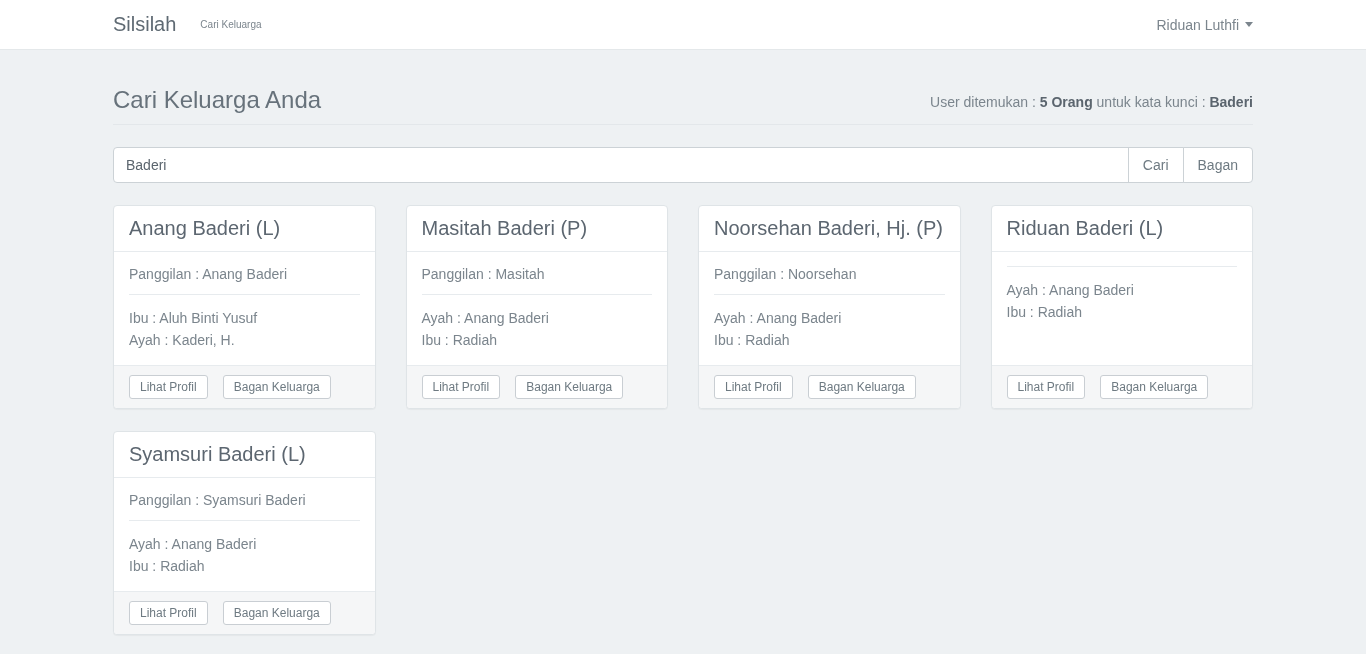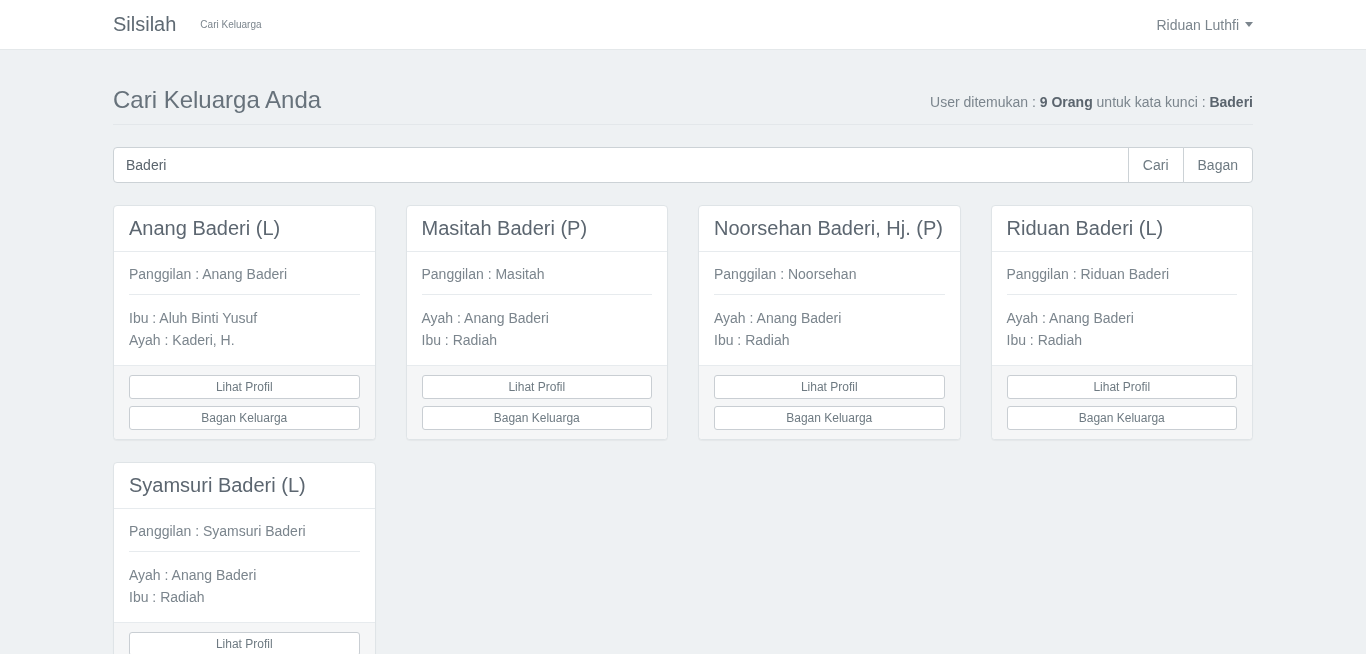--- a/index.html
+++ b/index.html
@@ -149,22 +149,21 @@
     border-top: 1px solid #e7ebee;
     margin: 0 0 12px 0;
   }
   .parent-line { line-height: 22px; }
   .panel-footer {
     padding: 9px 15px;
     background: #f5f6f7;
     border-top: 1px solid #e7ebee;
     border-radius: 0 0 4px 4px;
     display: flex;
-    gap: 7px;
-    flex-direction: column;
+    gap: 15px;
   }
   .btn-sm {
     padding: 4px 10px;
     font-size: 12px;
     font-family: inherit;
     color: #6e7a82;
     background: #fff;
     border: 1px solid #c9ced3;
     border-radius: 3px;
     cursor: pointer;
@@ -183,21 +182,21 @@
       <span class="caret"></span>
     </span>
   </div>
 </nav>
 
 <div class="container">
 
   <div class="page-header">
     <h1 class="page-title">Cari Keluarga Anda</h1>
     <div class="result-info">
-      <span>User ditemukan : </span><b>9 Orang</b><span> untuk kata kunci : </span><b>Baderi</b>
+      <span>User ditemukan : </span><b>5 Orang</b><span> untuk kata kunci : </span><b>Baderi</b>
     </div>
   </div>
   <hr class="header-rule">
 
   <div class="search-group">
     <input type="text" class="search-input" value="Baderi" style="">
     <button class="search-btn">Cari</button>
     <button class="search-btn">Bagan</button>
   </div>
 
@@ -241,21 +240,20 @@
       </div>
       <div class="panel-footer">
         <button class="btn-sm">Lihat Profil</button>
         <button class="btn-sm">Bagan Keluarga</button>
       </div>
     </div>
 
     <div class="panel">
       <div class="panel-heading">Riduan Baderi (L)</div>
       <div class="panel-body">
-        <div class="nick-line">Panggilan : Riduan Baderi</div>
         <hr class="body-rule">
         <div class="parent-line">Ayah : Anang Baderi</div>
         <div class="parent-line">Ibu : Radiah</div>
       </div>
       <div class="panel-footer">
         <button class="btn-sm">Lihat Profil</button>
         <button class="btn-sm">Bagan Keluarga</button>
       </div>
     </div>
 

